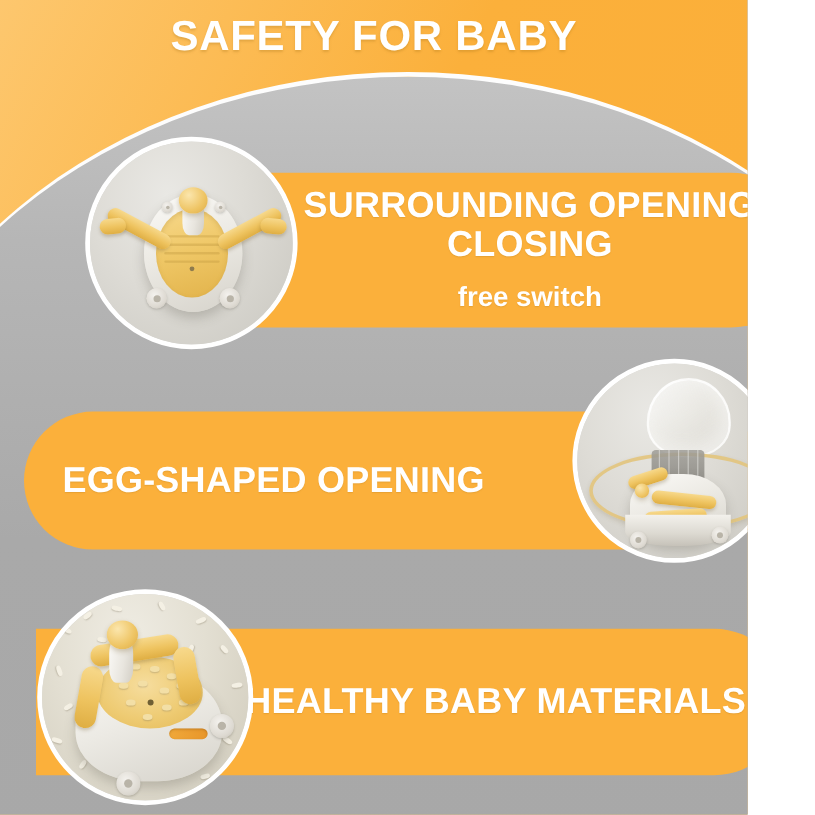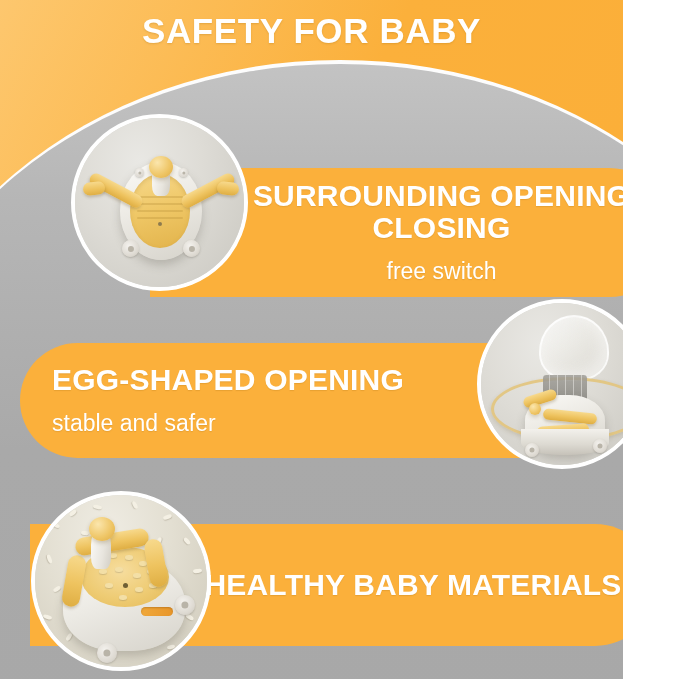--- a/index.html
+++ b/index.html
@@ -73,29 +73,29 @@
   }
   .banner .head {
     font-size: 30px;
     font-weight: bold;
     line-height: 1.06;
     letter-spacing: .2px;
     text-shadow: 0 1px 1px rgba(170,115,25,.25);
   }
   .banner .sub {
     font-size: 23px;
-    font-weight: normal;
+    font-weight: bold;
     line-height: 1.18;
     margin-top: 14px;
     text-shadow: 0 1px 1px rgba(170,115,25,.25);
   }
 
   #banner-1 {
     left: 150px;
-    top: 168px;
+    top: 144px;
     width: 523px;
     height: 129px;
     border-radius: 0 64px 64px 0;
     text-align: center;
     padding: 0 18px 0 78px;
   }
   #banner-2 {
     left: 20px;
     top: 343px;
     width: 620px;
@@ -281,21 +281,20 @@
           <i></i>
         </div>
       <div class="foot" style="left:104px; top:50px; width:9px; height:9px;">
           <i></i>
         </div>
     </div>
   </div>
 
   <div class="banner" id="banner-2">
     <div class="head">EGG-SHAPED OPENING</div>
-    <div class="sub">stable and safer</div>
   </div>
 
   <div class="photo" id="photo-2">
     <div class="scene scene-bg-gray">
 
       <div class="dome-lid" style="left:58px; top:12px; width:66px; height:62px;"></div>
 
       <div class="lid-ring" style="left:10px; top:74px; width:148px; height:58px;"></div>
 
       <div class="basket" style="left:62px; top:72px; width:44px; height:42px;">

